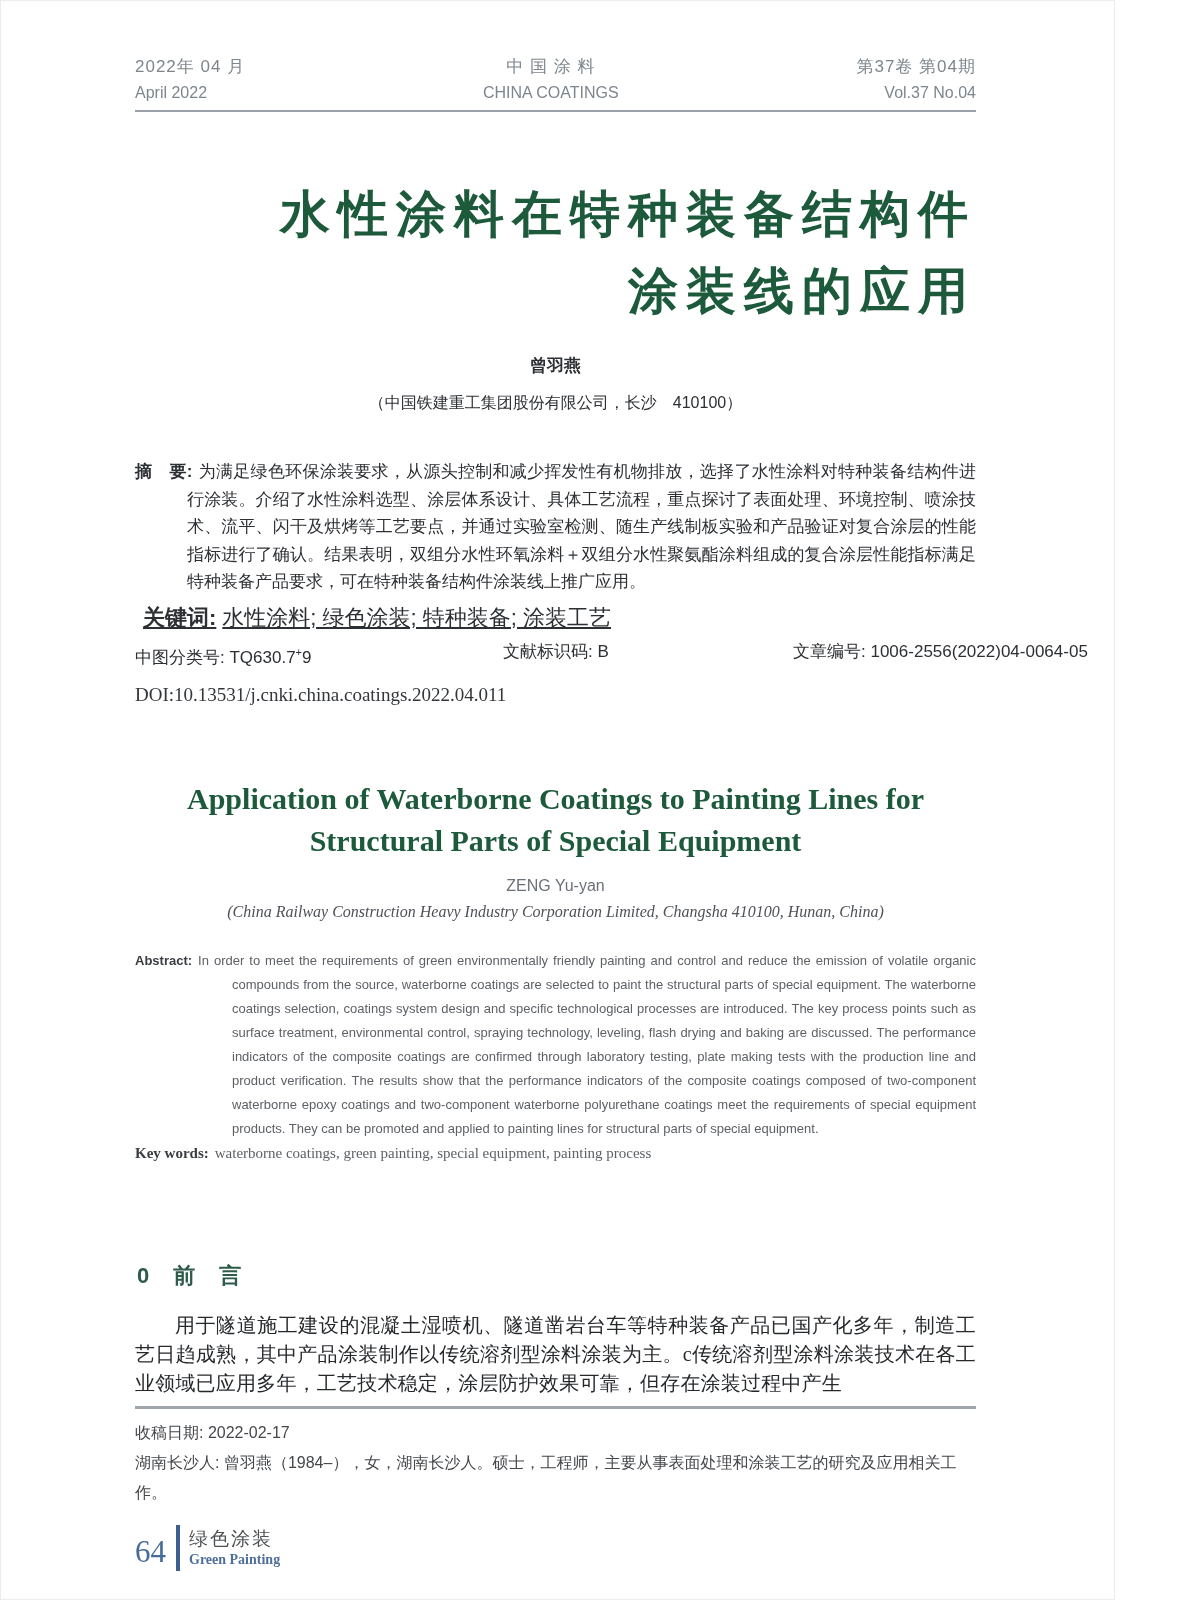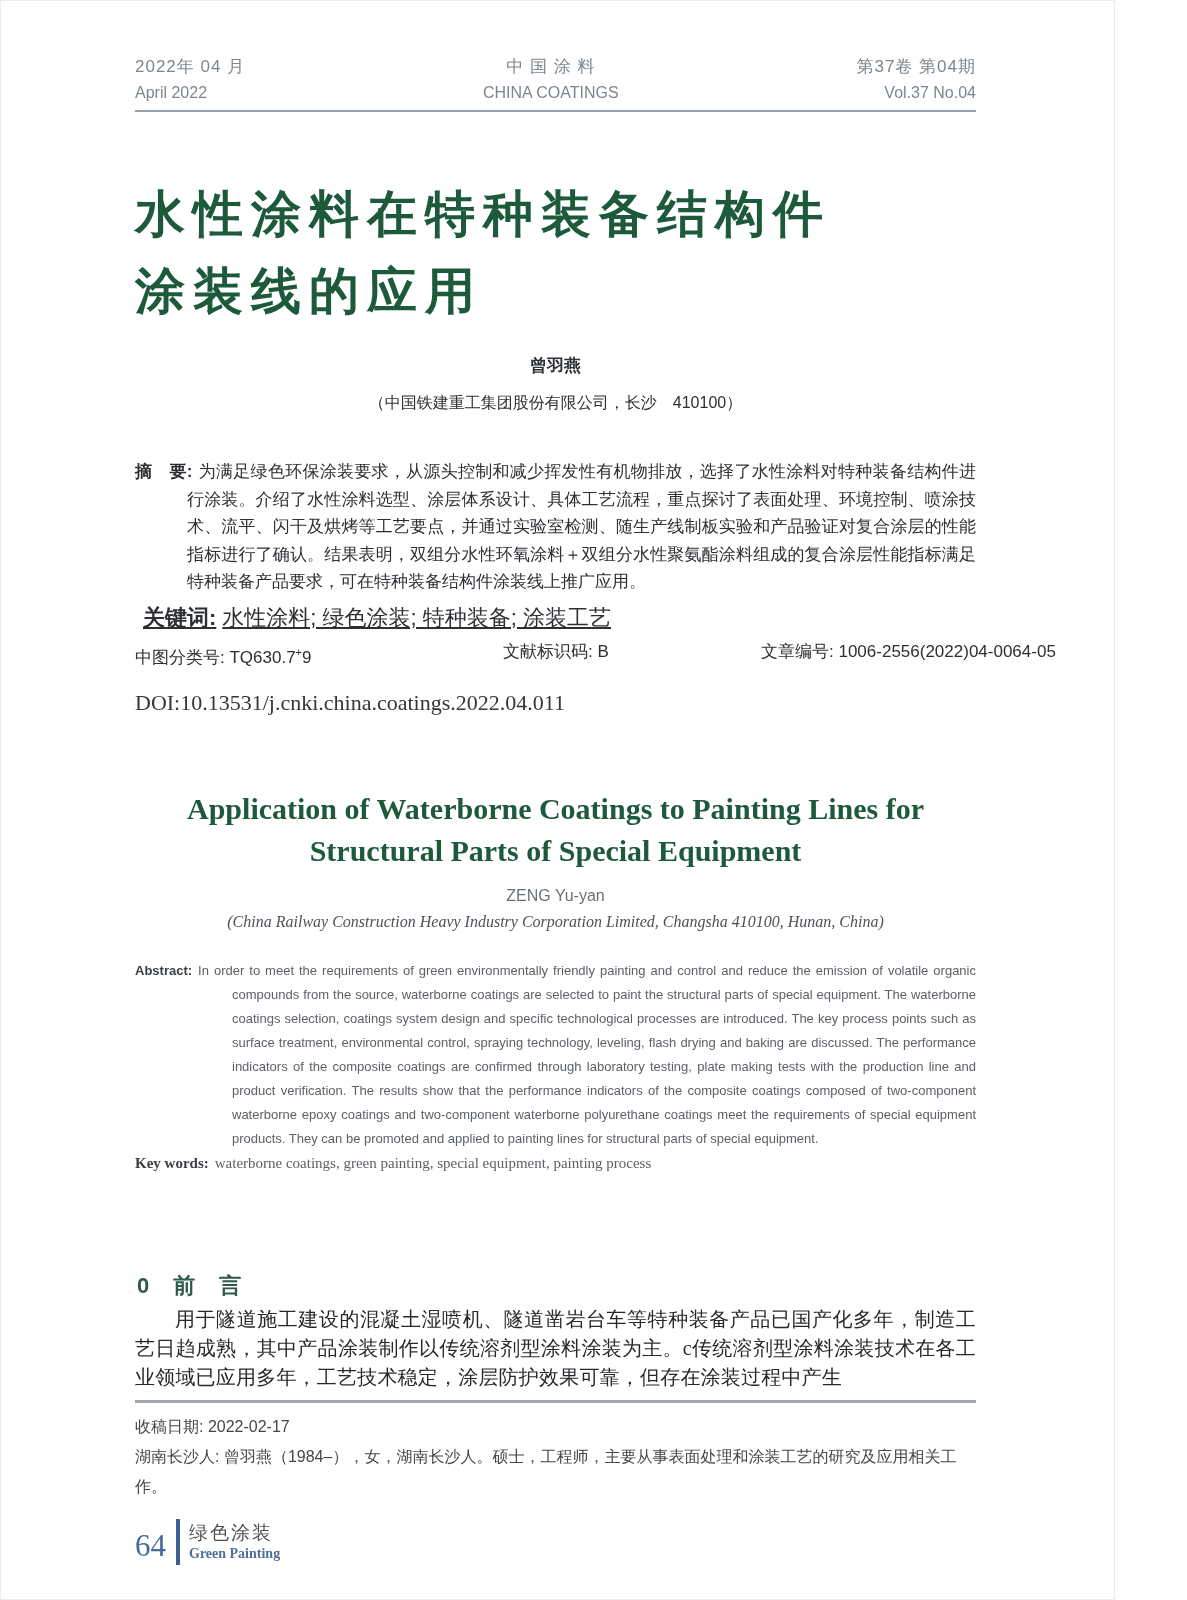--- a/index.html
+++ b/index.html
@@ -14,41 +14,41 @@
   .jheader { display:flex; justify-content:space-between; padding-top:54px; }
   .jheader .hcol { line-height:26px; color:#7e868d; }
   .jheader .hcol.center { text-align:center; }
   .jheader .hcol.right  { text-align:right; }
   .jheader .cjk { font-size:17px; letter-spacing:1px; }
   .jheader .lat { font-size:16px; }
   .jheader-rule { border-bottom:2px solid #9aa1a8; margin-top:4px; }
 
   
   .title-cn {
-    margin-top:64px; text-align:left; color:#1d5a3c; font-weight:bold;
+    margin-top:64px; text-align:right; color:#1d5a3c; font-weight:bold;
     font-size:50px; line-height:77px; letter-spacing:8px;
   }
   .author-cn { margin-top:24px; text-align:center; font-size:17px; font-weight:bold; color:#2c2f33; }
   .affil-cn  { margin-top:16px;  text-align:center; font-size:16px; color:#2c2f33; }
 
   
   .abstract-cn {
     margin:44px 0 0 0; font-size:17px; line-height:27.5px; color:#2c2f33;
     text-align:justify; padding-left:52px; text-indent:-52px;
   }
   .abstract-cn .lbl { font-weight:bold; margin-right:6px; }
   .keywords-cn { margin:8px; font-size:22px; line-height:27.5px; color:#2c2f33; text-align:left;text-decoration:underline; }
   .keywords-cn .lbl { font-weight:bold; margin-right:6px; }
 
   .meta-row { display:flex; margin-top:5px; font-size:17px; color:#2c2f33; line-height:26px; }
   .meta-row .m1 { flex:0 0 368px; }
   .meta-row .m2 { flex:0 0 258px; }
-  .meta-row .m3 { flex:1; text-align:right; white-space:nowrap; }
+  .meta-row .m3 { flex:1; text-align:right; white-space:nowrap;margin-left:32px; }
   .meta-row sup { font-size:11px; vertical-align:super; }
-  .doi-line { margin-top:19px; font-family:"Liberation Serif", serif; font-size:22px; color:#33363a; }
+  .doi-line { margin-top:13px; font-family:"Liberation Serif", serif; font-size:19px; color:#33363a; }
 
   
   .title-en {
     margin-top:72px; text-align:center; color:#1d5a3c; font-weight:bold;
     font-family:"Liberation Serif", serif; font-size:30px; line-height:42px;
   }
   .author-en { margin-top:15px; text-align:center; font-size:16px; color:#6b7178; }
   .affil-en  {
     margin-top:8px; text-align:center; font-family:"Liberation Serif", serif;
     font-style:italic; font-size:16px; color:#4e5257;
@@ -62,21 +62,21 @@
   }
   .abstract-en .lbl, .keywords-en .lbl { font-weight:bold; color:#3a3e42; margin-right:6px; }
   .keywords-en {
     margin:0; font-family:"Liberation Serif", serif; font-size:15px;
     line-height:24px; color:#5d6166; text-align:left;
   }
 
   
   .columns { display:flex; gap:26px; margin-top:96px; }
   .col { flex:1; min-width:0; }
-  .sec-heading { font-size:22px; font-weight:bold; color:#2d5c4a; margin:0 0 4px 2px; letter-spacing:1px; }
+  .sec-heading { font-size:22px; font-weight:bold; color:#2d5c4a; margin:0 0 20px 2px; letter-spacing:1px; }
   .bodytext {
     margin:0; font-family:"Liberation Serif", serif; font-size:20px;
     line-height:29px; color:#26292c; text-align:justify; letter-spacing:0.2px;
   }
   .bodytext.indent { text-indent:2em; }
   .bodytext sup { font-size:12px; vertical-align:super; }
 
   
   .footnotes { margin-top:8px; border-top:3px solid #9fa6ac; padding-top:9px; }
   .footnotes .fline { font-size:16px; line-height:30px; color:#44474b; }

